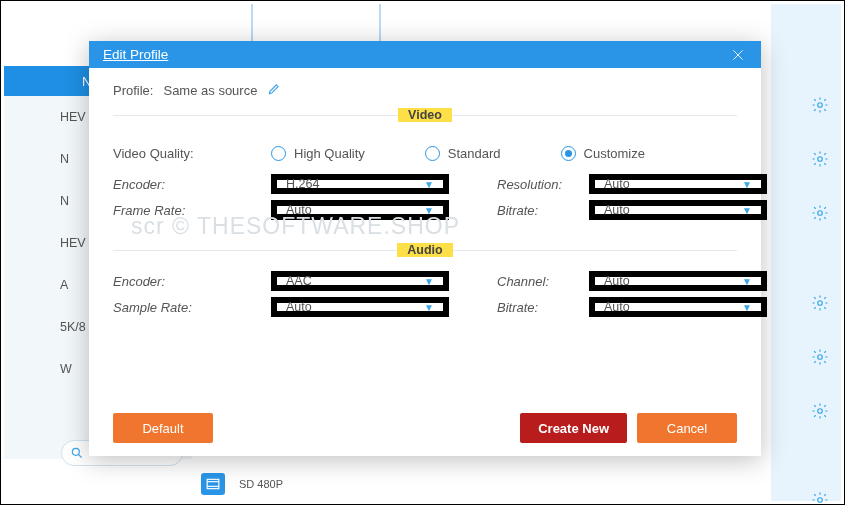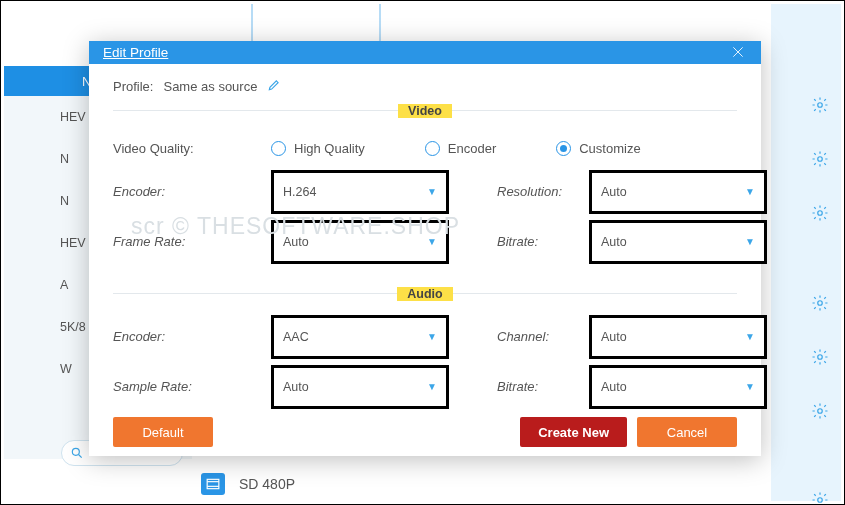--- a/index.html
+++ b/index.html
@@ -7,21 +7,21 @@
 
   
   .bg { position: absolute; inset: 0; background: #fff; }
   .bg-topstrip { position: absolute; top: 65px; left: 3px; width: 188px; height: 30px; background: #1e8fe4; color:#fff; display:flex; align-items:center; padding-left:78px; font-size:13px;}
   .bg-left { position: absolute; top: 95px; left: 3px; width: 188px; bottom: 45px; background: #f2f7fa; }
   .bg-left .item { padding: 14px 0 14px 56px; font-size: 12.5px; color:#555; }
   .search-box { position:absolute; left:60px; bottom:38px; width:122px; height:26px; border:1px solid #cfe3ef; border-radius:13px; background:#fff; display:flex; align-items:center; padding-left:8px; color:#3ca6e8; }
   .search-box svg { width:14px; height:14px; }
   .bg-right-strip { position:absolute; top:3px; right:3px; width:70px; bottom:3px; background:#e7f4fd; }
   .bg-right-strip .gear { position:absolute; right:12px; width:18px; height:18px; color:#3ca6e8; }
-  .bg-bottom-row { position:absolute; left:200px; right:75px; bottom:6px; height:28px; display:flex; align-items:center; gap:14px; font-size:14px; color:#555;}
+  .bg-bottom-row { position:absolute; left:200px; right:75px; bottom:6px; height:28px; display:flex; align-items:center; gap:14px; font-size:11px; color:#555;}
   .bg-video-icon { width:24px; height:22px; background:#2a95e6; border-radius:3px; display:flex; align-items:center; justify-content:center; color:#fff;}
   .bg-tab-highlight { position:absolute; top:3px; left:250px; width:130px; height:42px; border:2px solid #b7dcf6; border-top:none; border-radius:0 0 6px 6px; }
 
   
   .modal { position:absolute; left:88px; top:40px; width:672px; height:415px; background:#fff; box-shadow:0 4px 24px rgba(0,0,0,.25); display:flex; flex-direction:column; }
   .modal-header { height:27px; background:#2a95e6; color:#fff; display:flex; align-items:center; padding:0 14px; font-size:13.5px; justify-content:space-between;text-decoration:underline;}
   .modal-header .close { width:18px; height:18px; display:flex; align-items:center; justify-content:center; cursor:pointer; }
   .modal-body { flex:1; padding:14px 24px 0 24px; color:#555; font-size:13px; position:relative; }
 
   .profile-row { display:flex; align-items:center; gap:10px; font-size:13px; margin-bottom:8px;}
@@ -31,21 +31,21 @@
   .section-div::before { content:""; position:absolute; top:50%; left:0; right:0; height:1px; background:#e3e8ec; }
   .section-div span { position:relative; background:#fde047; padding:0 10px; font-weight:600; font-size:12.5px; color:#444; }
 
   .row { display:flex; align-items:center; height:34px; }
   .lbl-l { width:158px; }
   .radios { display:flex; gap:60px; align-items:center;}
   .radio { display:flex; align-items:center; gap:8px; cursor:pointer;}
   .radio .dot { width:15px; height:15px; border:1.5px solid #2a95e6; border-radius:50%; display:flex; align-items:center; justify-content:center;}
   .radio.checked .dot::after { content:""; width:7px; height:7px; background:#2a95e6; border-radius:50%;}
 
-  .combo { width:178px; height:44px; border:3px solid #000000; background:#fff; display:flex; align-items:center; justify-content:space-between; padding:0 9px; cursor:pointer; font-size:12.5px; color:#555;}
+  .combo { width:178px; height:20px; border:6px solid #000000; background:#fff; display:flex; align-items:center; justify-content:space-between; padding:0 9px; cursor:pointer; font-size:12.5px; color:#555;}
   .combo .chev { color:#3ca6e8; font-size:10px;}
   .grid2 { display:grid; grid-template-columns: 158px 178px 140px 178px; row-gap:6px; align-items:center; }
   .grid2 .cell-lbl { font-size:13px;font-style:italic; }
   .grid2 .cell-lbl.r { padding-left:48px; }
 
   .modal-footer { height:56px; display:flex; align-items:center; padding:0 24px; gap:10px;justify-content:flex-end;}
   .btn { height:30px; min-width:100px; border:none; border-radius:2px; font-size:13px; cursor:pointer; color:#fff; display:inline-flex; align-items:center; justify-content:center; padding:0 18px;}
   .btn-orange { background:#f0762f; }
   .btn-orange-light { background:#b91c1c;font-weight:bold; }
   .spacer { flex:1; }
@@ -143,21 +143,21 @@
 
     <div class="row">
       <div class="lbl-l">Video Quality:</div>
       <div class="radios">
         <div class="radio">
             <span class="dot"></span>
             <span>High Quality</span>
           </div>
         <div class="radio">
             <span class="dot"></span>
-            <span>Encoder</span>
+            <span>Standard</span>
           </div>
         <div class="radio checked">
             <span class="dot"></span>
             <span>Customize</span>
           </div>
       </div>
     </div>
 
     <div class="grid2" style="margin-top:4px;">
       <div class="cell-lbl">Encoder:</div>

